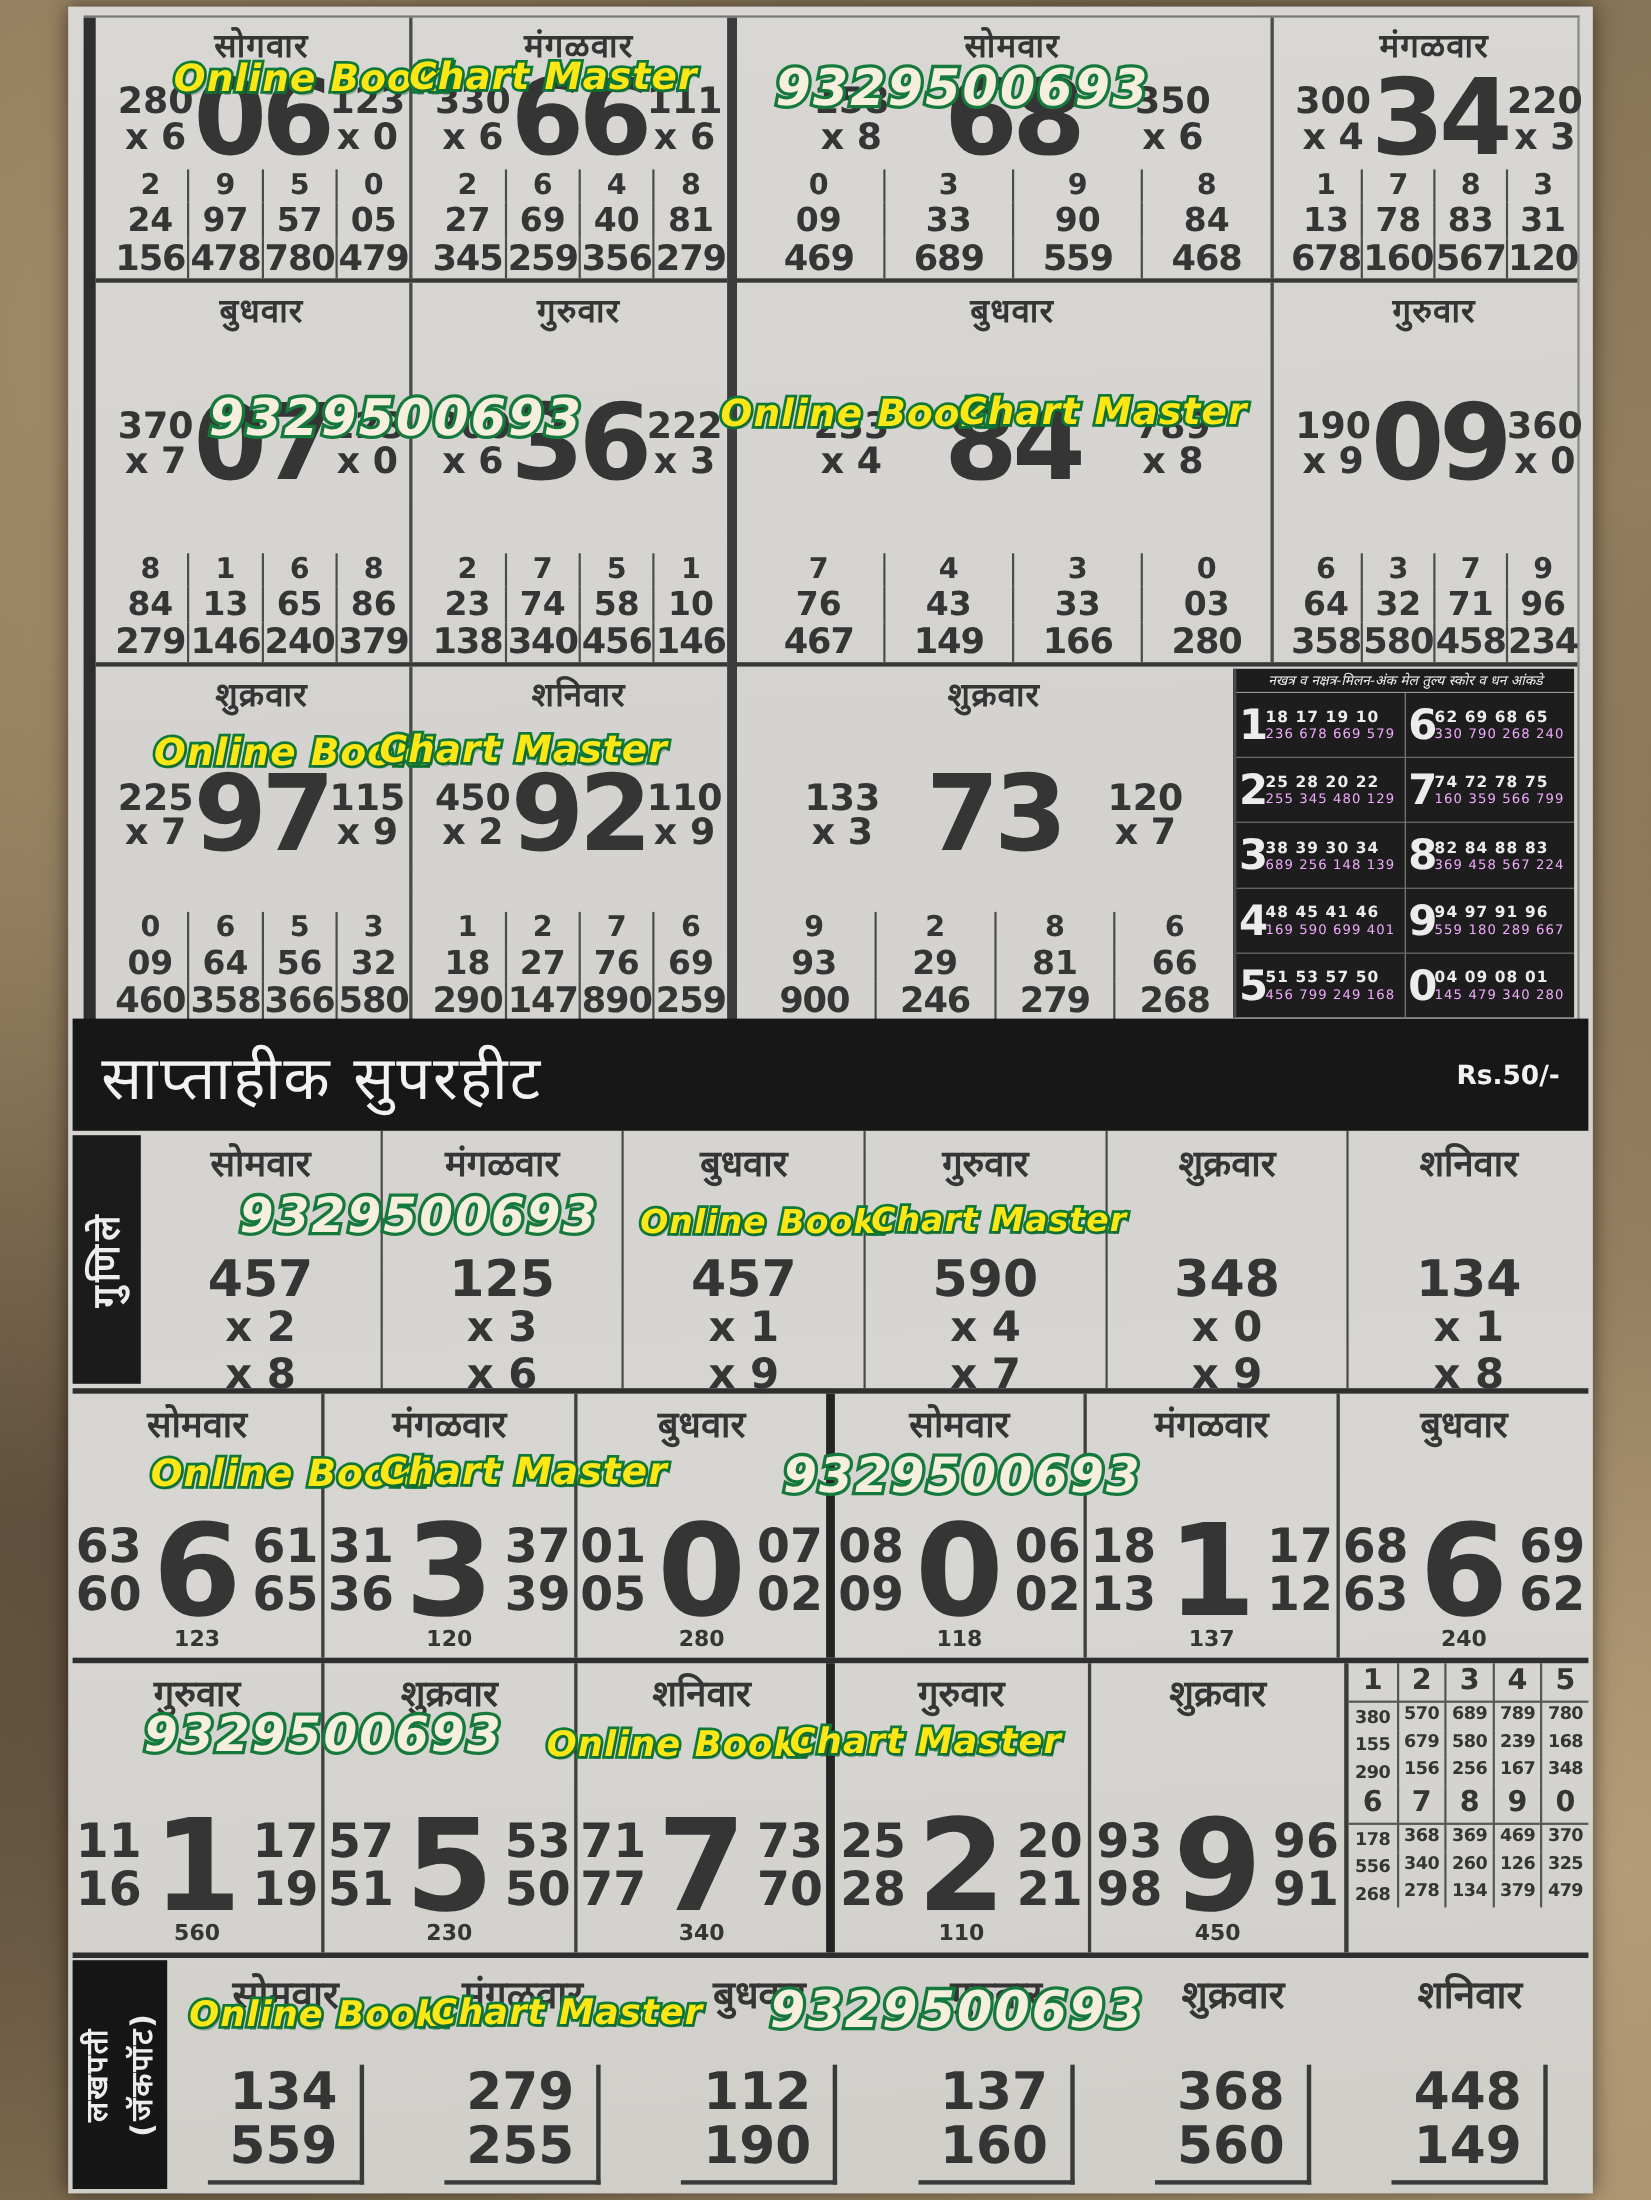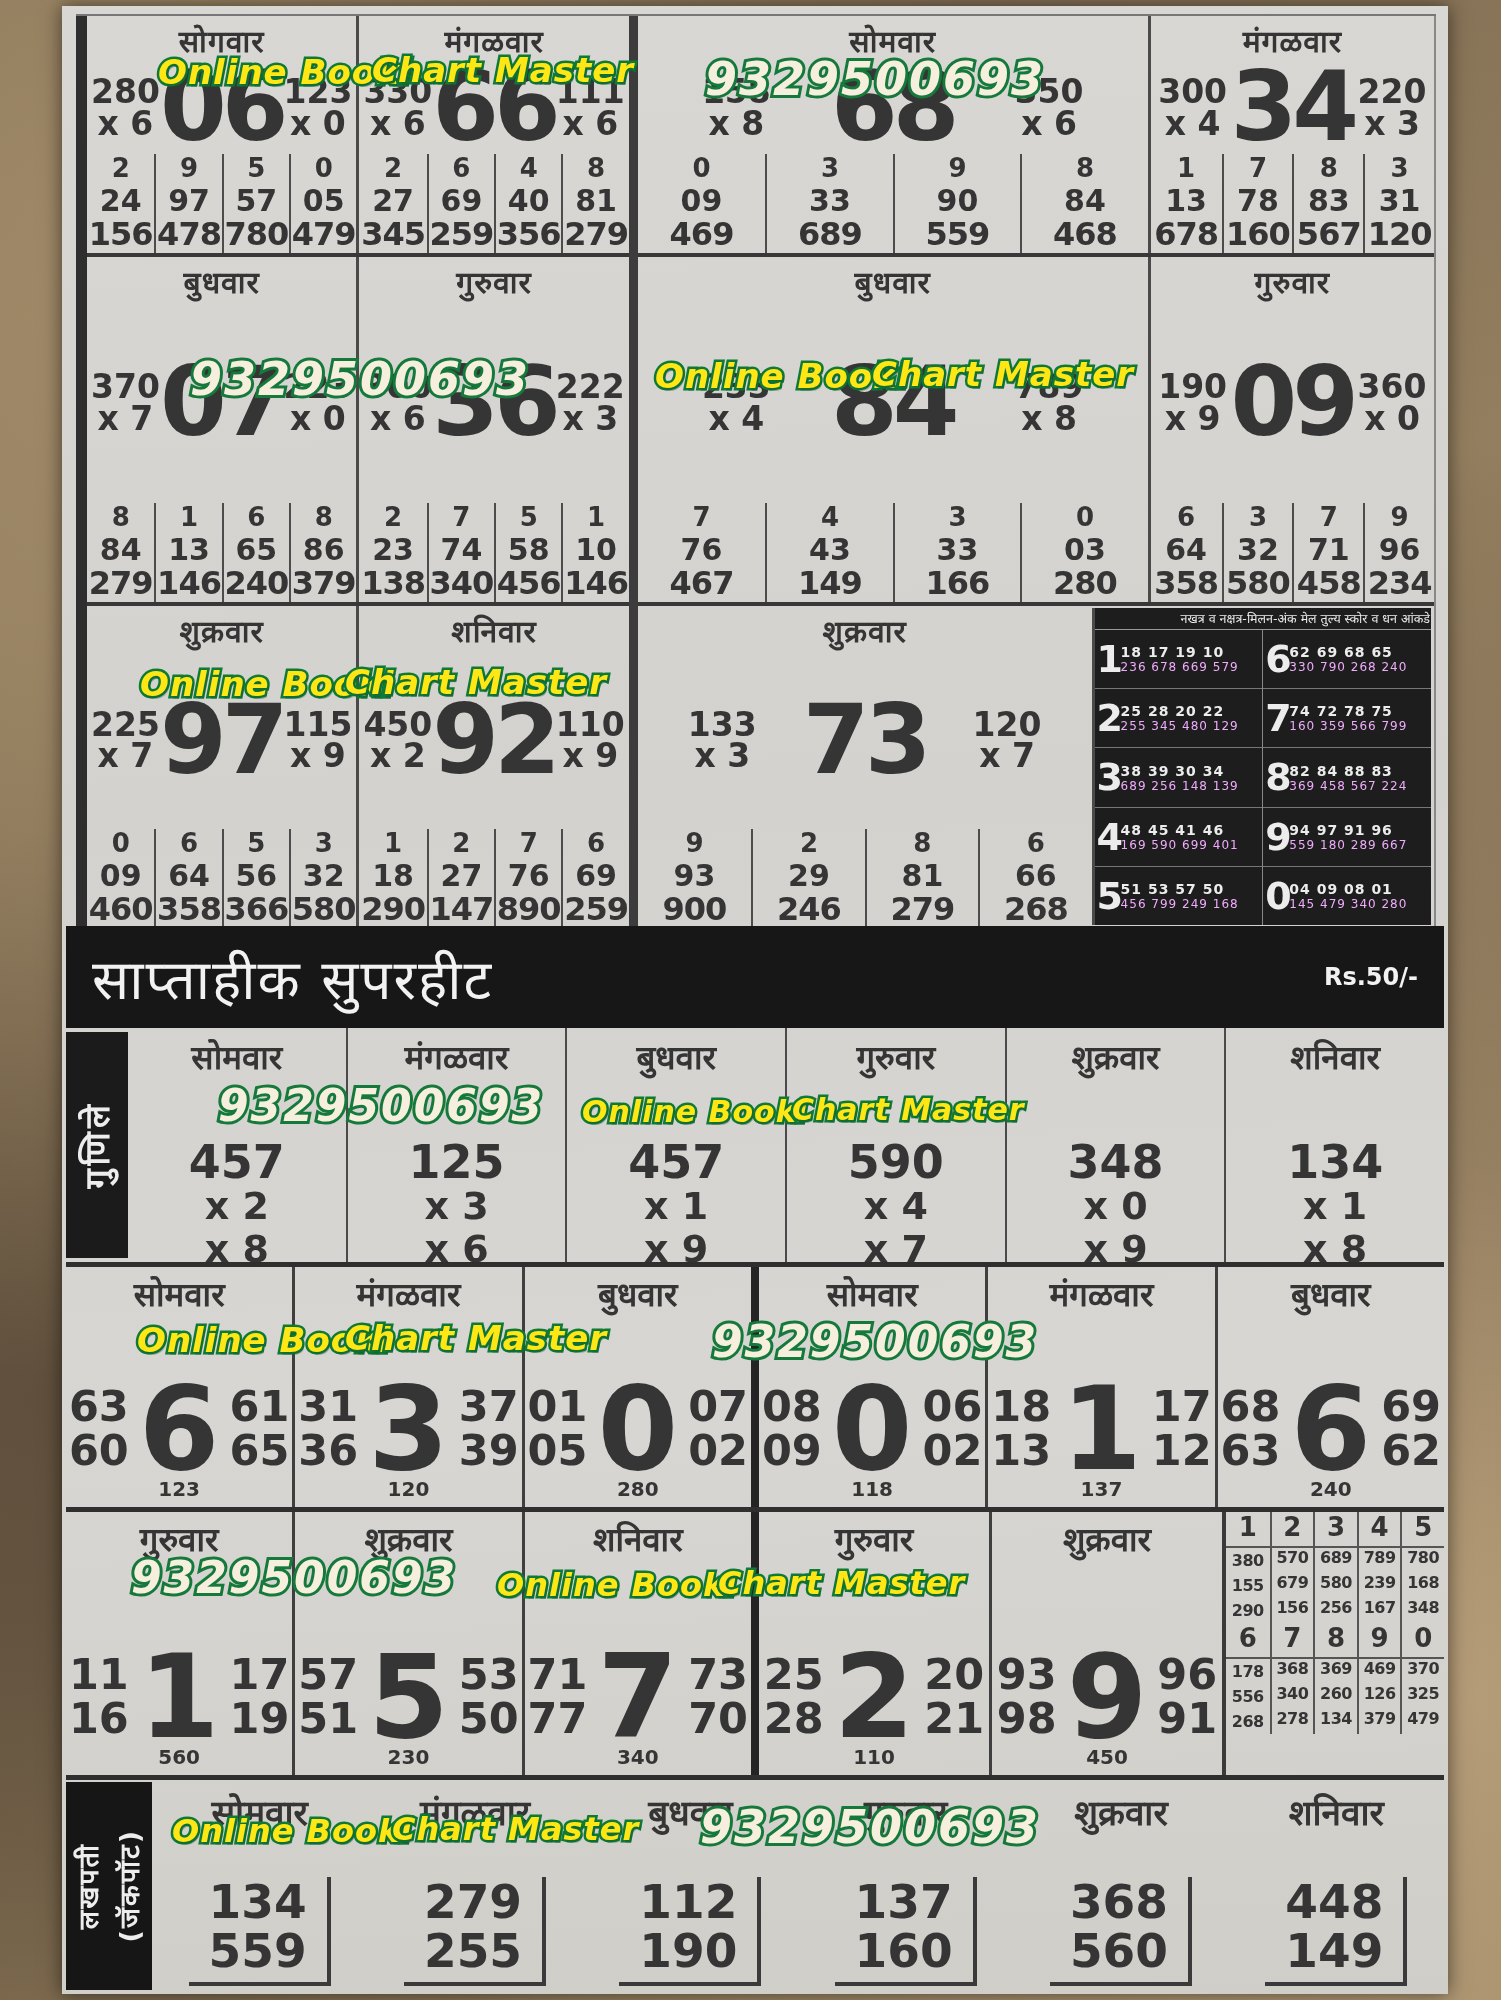--- a/index.html
+++ b/index.html
@@ -20,39 +20,39 @@
   }
   
   #top-chart{position:absolute;left:14px;top:8px;width:1360px;height:912px;display:flex;border-top:2px solid #777;}
   .half{display:flex;flex-direction:column;}
   .half.left{flex:0 0 512px;border-left:11px solid #2e2e2e;}
   .half.right{flex:1;border-left:9px solid #3c3c3c;border-right:2px solid #888;}
   .band{display:flex;border-bottom:4px solid #383838;}
   .half .band:nth-child(1){height:237px;}
   .half .band:nth-child(2){height:345px;}
   .half .band:nth-child(3){height:322px;border-bottom:none;}
-  .dayblock{flex:1;display:flex;flex-direction:column;justify-content:space-between;min-width:0;}
+  .dayblock{flex:1;display:flex;flex-direction:column;justify-content:space-between;min-width:0;padding-left:16px;}
   .dayblock + .dayblock, .bpanel{border-left:3px solid #4a4a4a;}
   .half.right .band .dayblock:first-child{flex:9;}
   .half.right .band .dayblock:last-child{flex:5;}
   .half.right .band.special .dayblock:first-child{flex:0 0 57%;}
   .dayhead{font-size:30px;font-weight:700;text-align:center;padding-top:4px;letter-spacing:1px;}
   .mainrow{display:flex;align-items:center;justify-content:space-evenly;padding:0 4px;}
   .side{text-align:center;font-weight:700;line-height:.95;}
   .sv{font-size:33px;}
   .big{font-size:96px;font-weight:900;letter-spacing:-5px;line-height:.78;}
   .minitable{display:grid;grid-template-columns:repeat(4,1fr);align-items:end;}
   .mtc{text-align:center;font-weight:700;line-height:1.12;}
   .mtc:not(:nth-child(4n+1)){border-left:2px solid #4c4c4c;}
   .mtc.rd{font-size:26px;}
   .mtc.rp{font-size:30px;}
   .mtc.rt{font-size:32px;letter-spacing:-1px;}
   
   .bpanel{flex:1;background:#1d1d1d;color:#ececec;margin:2px 3px 3px 0;display:flex;flex-direction:column;}
-  .bhead{font-size:12.5px;text-align:right;border-bottom:1px solid #999;padding:2px 1px;white-space:nowrap;overflow:hidden;}
+  .bhead{font-size:12.5px;text-align:center;border-bottom:1px solid #999;padding:2px 1px;white-space:nowrap;overflow:hidden;font-style:italic;}
   .bcols{flex:1;display:flex;}
   .bcol{flex:1;display:flex;flex-direction:column;}
   .bcol + .bcol{border-left:1px solid #888;}
   .bitem{flex:1;display:flex;align-items:center;padding:0 2px;border-bottom:1px solid #777;}
   .bitem:last-child{border-bottom:none;}
   .bn{font-size:38px;font-weight:700;line-height:.85;width:24px;flex:none;}
   .bnums{min-width:0;}
   .btop{font-size:14px;font-weight:700;white-space:nowrap;letter-spacing:1px;}
   .bbot{font-size:12px;white-space:nowrap;letter-spacing:1px;color:#f0abfc;}
   

